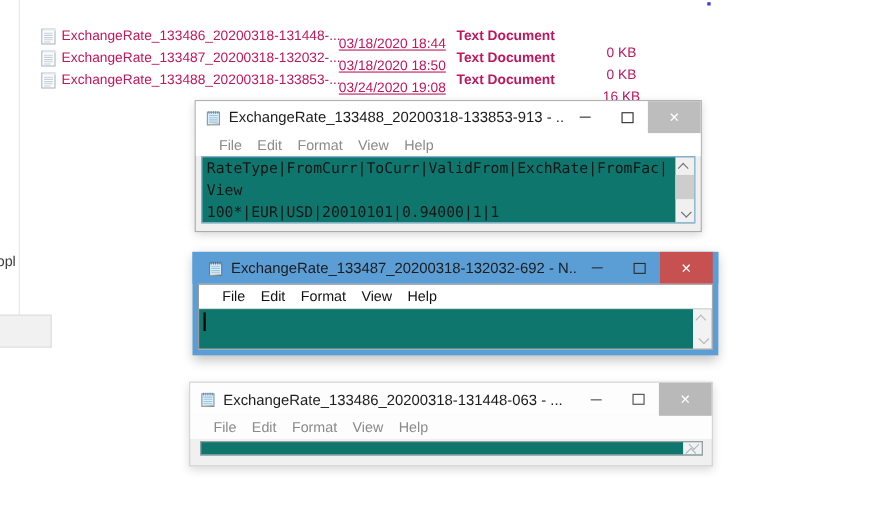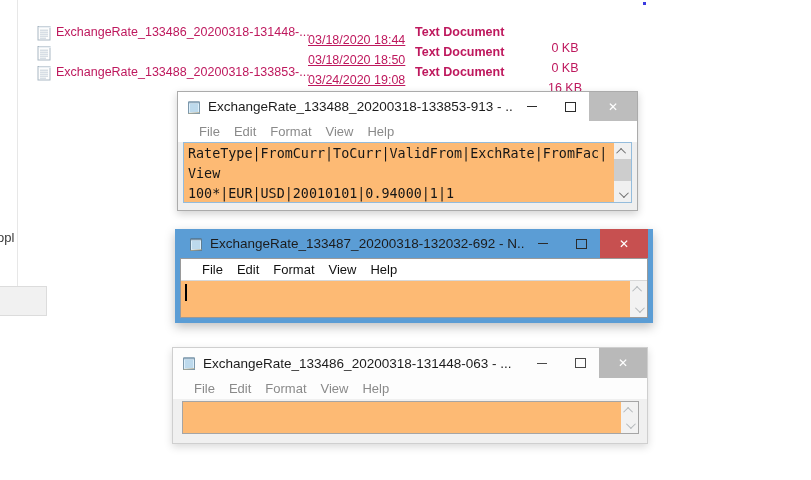--- a/index.html
+++ b/index.html
@@ -27,21 +27,21 @@
   .np-icon{width:16px;height:16px;margin:0 6px 0 8px;flex:0 0 auto;}
   .title{font-size:13.5px;color:#1c1c1c;white-space:nowrap;overflow:hidden;flex:1 1 auto;}
   .controls{display:flex;height:100%;flex:0 0 auto;}
   .cbtn{display:flex;align-items:center;justify-content:center;height:100%;}
   .cbtn.min,.cbtn.max{width:38px;}
   .cbtn.close{width:48px;color:#fff;font-size:12px;}
   .glyph-min{display:block;width:10px;height:0;border-top:1.6px solid #2b2b2b;}
   .glyph-max{display:block;width:9px;height:8px;border:1.4px solid #2b2b2b;background:transparent;}
   .menubar{display:flex;align-items:center;height:21px;font-size:13px;padding-left:14px;}
   .menu-item{padding:0 7px;white-space:nowrap;}
-  .np-content{position:absolute;background:#fdba74;}
+  .np-content{position:absolute;background:#0f766e;}
   .textlines{position:absolute;left:4px;top:1px;right:20px;bottom:0;
              font-family:"DejaVu Sans Mono",monospace;font-size:13.4px;line-height:20px;
              color:#161616;white-space:pre;overflow:hidden;}
   .scrollbar{position:absolute;top:0;right:0;bottom:0;width:17px;background:#f0f0f0;}
   .sb-btn{position:absolute;left:0;width:17px;height:16px;display:flex;align-items:center;justify-content:center;}
   .sb-btn.up{top:0;} .sb-btn.down{bottom:0;}
   .chev{display:block;width:6px;height:6px;border-left:1.7px solid currentColor;border-top:1.7px solid currentColor;}
   .chev.up{transform:rotate(45deg) translate(0px,2px);}
   .chev.down{transform:rotate(225deg) translate(0px,2px);}
   .sb-thumb{position:absolute;left:0;top:16px;width:17px;height:22px;background:#cdcdcd;}
@@ -61,21 +61,21 @@
         box-shadow:0 4px 10px rgba(0,0,0,0.25);padding:0 5px 5px 5px;}
   .win2 .titlebar{background:#5b9dd5;height:29px;margin:0 -5px;padding:0 5px 0 0;}
   .win2 .titlebar .np-icon{margin-left:13px;}
   .win2 .inner{position:relative;height:60px;background:#fff;border:1px solid #9a9a9a;box-sizing:border-box;}
   .win2 .menubar{background:#ffffff;color:#111;border-bottom:1px solid #d8d8d8;height:21px;}
   .win2 .np-content{left:0;right:0;top:22px;bottom:0;}
   .win2 .cbtn.close{background:#c75050;}
   .win2 .scrollbar{color:#b4b8bb;background:#f2f2f2;}
 
   
-  .win3{left:172px;top:347px;width:476px;height:97px;background:#f0f0f0;
+  .win3{left:172px;top:347px;width:476px;height:77px;background:#f0f0f0;
         border:1px solid #cfcfcf;box-shadow:0 3px 8px rgba(0,0,0,0.15);}
   .win3 .titlebar{background:#fdfdfd;height:30px;}
   .win3 .menubar{background:#fdfdfd;color:#8a8a8a;}
   .win3 .cbtn.close{background:#b9b9b9;}
   .win3 .glyph-min{border-top-color:#4a4a4a;}
   .win3 .glyph-max{border-color:#4a4a4a;}
   .win3 .np-content{left:9px;right:8px;top:53px;bottom:9px;border:1px solid #a5a5a5;}
   .win3 .scrollbar{color:#b4b8bb;background:#f2f2f2;}
 </style>
 </head>
@@ -99,20 +99,21 @@
       <span class="fdate">03/18/2020 18:44</span>
       <span class="ftype">Text Document</span>
       <span class="fsize">0 KB</span>
     </div>
     <div class="file-row">
       <span class="fic"><svg width="14" height="16" viewBox="0 0 14 16">
             <rect x="1" y="1.5" width="12" height="13.5" fill="#fdfdfd" stroke="#aab8c4" stroke-width="1"></rect>
             <path d="M2 2.2h12" stroke="#e8eef3" stroke-width="1.4"></path>
             <path d="M3 5.2h8M3 7.2h8M3 9.2h8M3 11.2h8M3 13.2h6" stroke="#c6d0d9" stroke-width="1"></path>
           </svg></span>
+      <span class="fname">ExchangeRate_133487_20200318-132032-...</span>
       <span class="fdate">03/18/2020 18:50</span>
       <span class="ftype">Text Document</span>
       <span class="fsize">0 KB</span>
     </div>
     <div class="file-row">
       <span class="fic"><svg width="14" height="16" viewBox="0 0 14 16">
             <rect x="1" y="1.5" width="12" height="13.5" fill="#fdfdfd" stroke="#aab8c4" stroke-width="1"></rect>
             <path d="M2 2.2h12" stroke="#e8eef3" stroke-width="1.4"></path>
             <path d="M3 5.2h8M3 7.2h8M3 9.2h8M3 11.2h8M3 13.2h6" stroke="#c6d0d9" stroke-width="1"></path>
           </svg></span>

